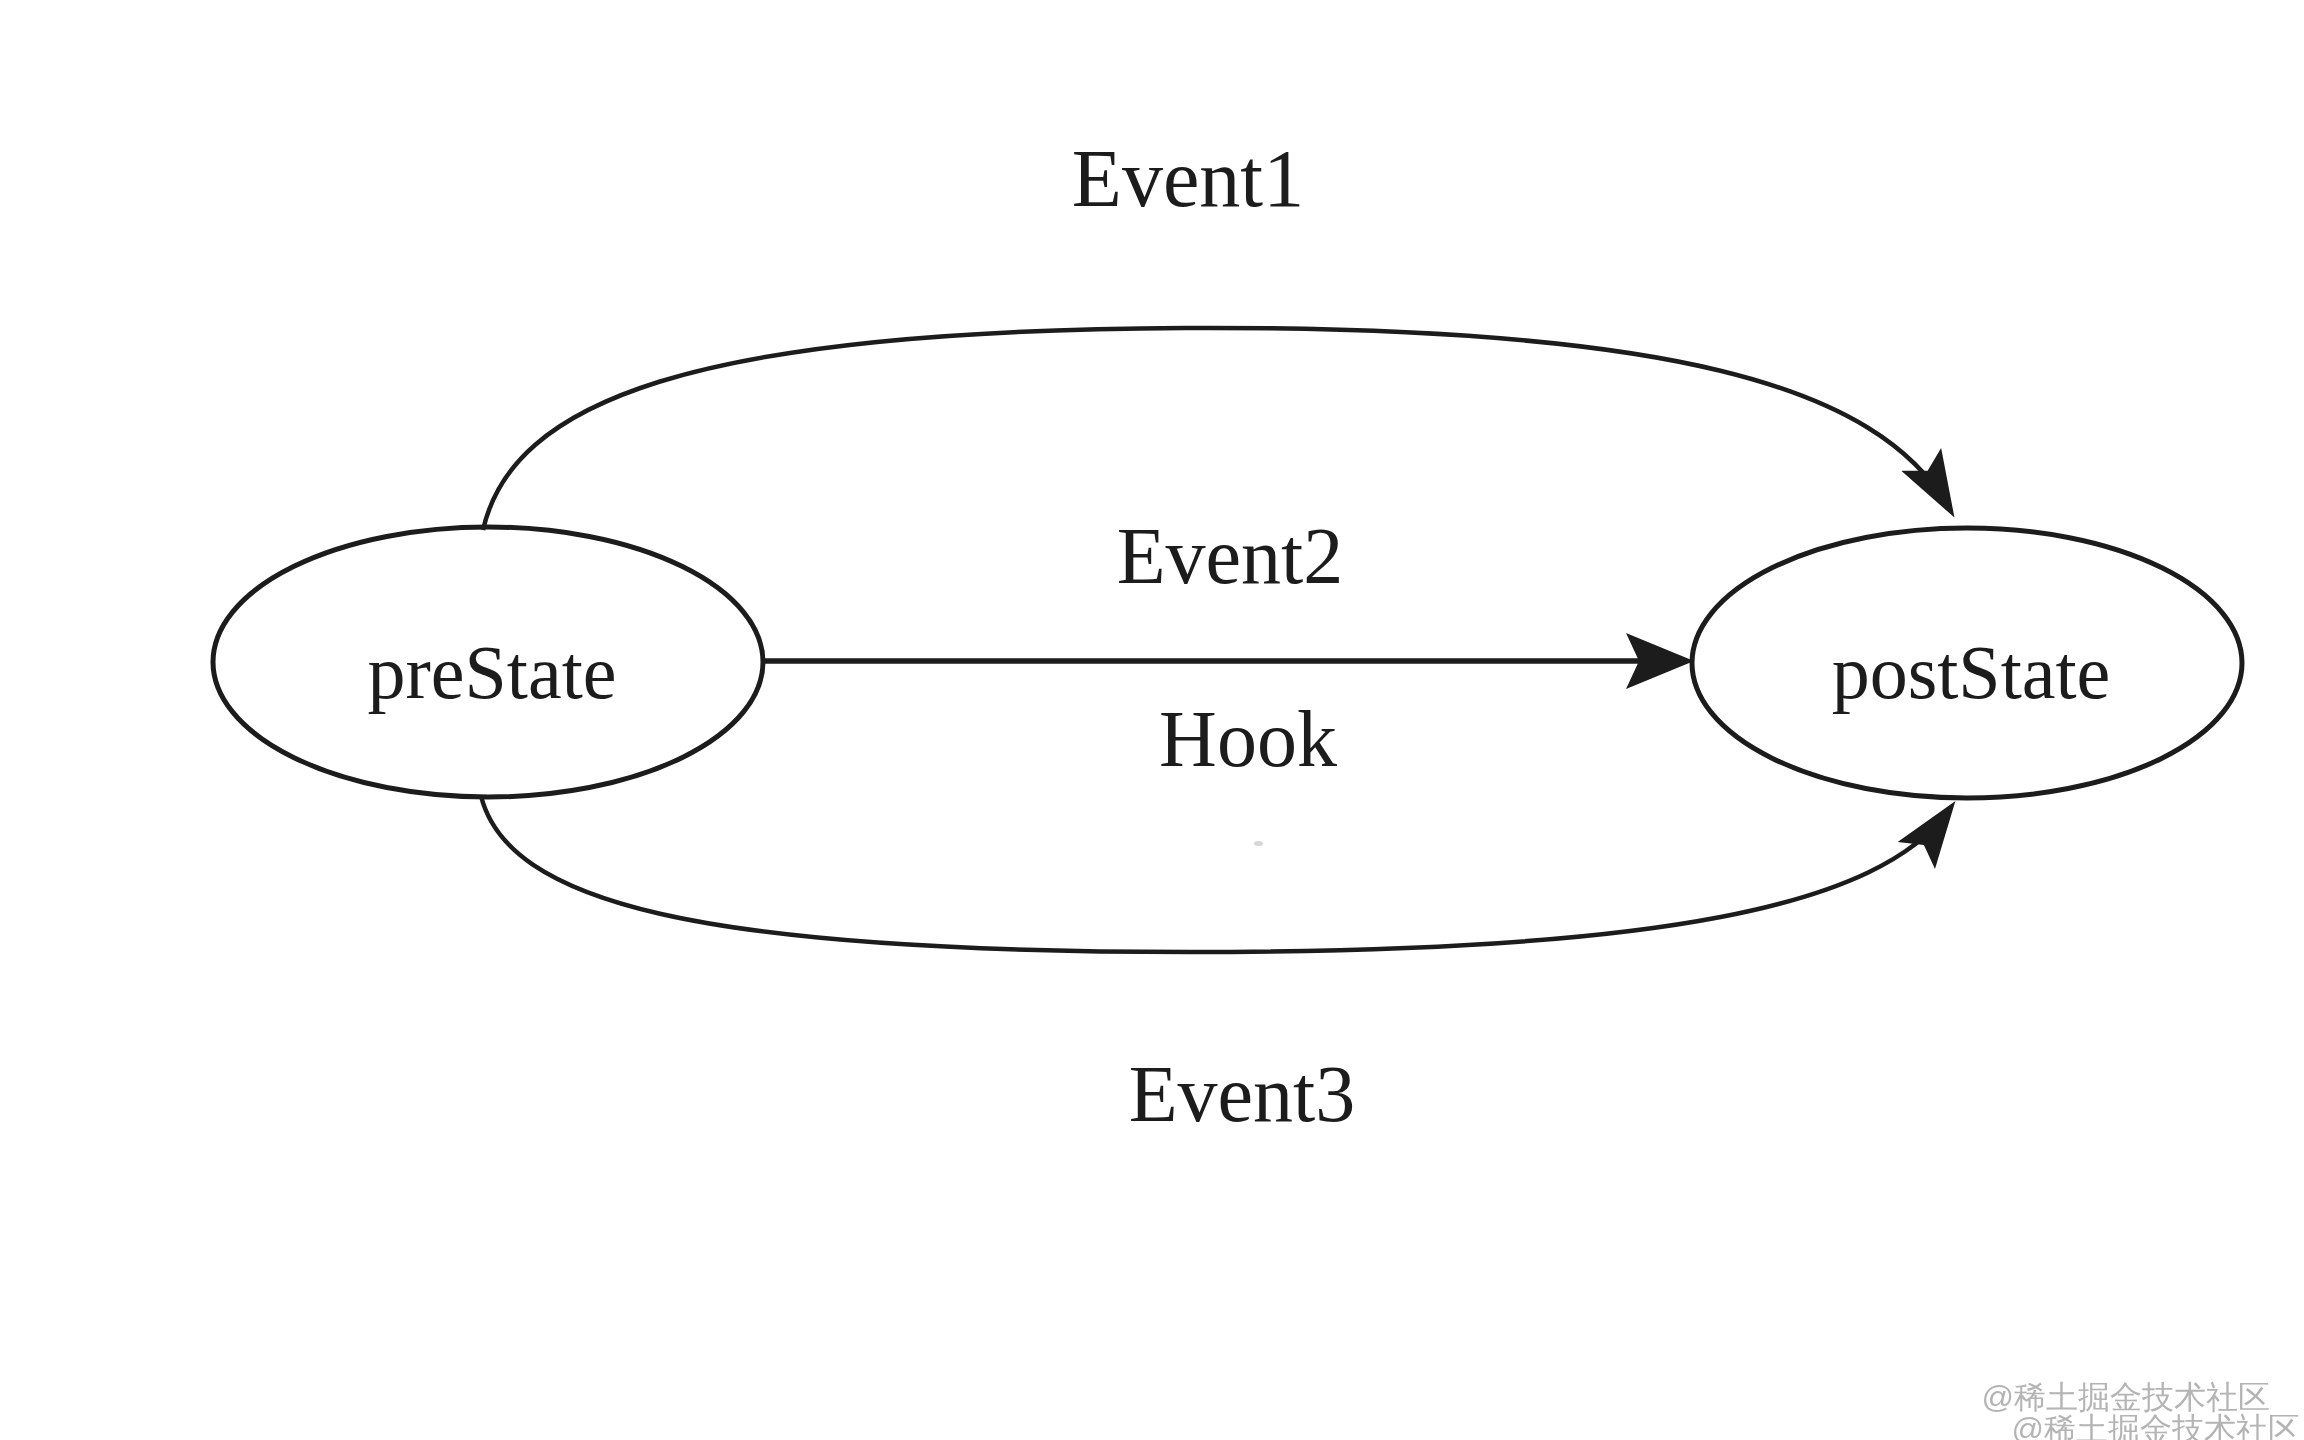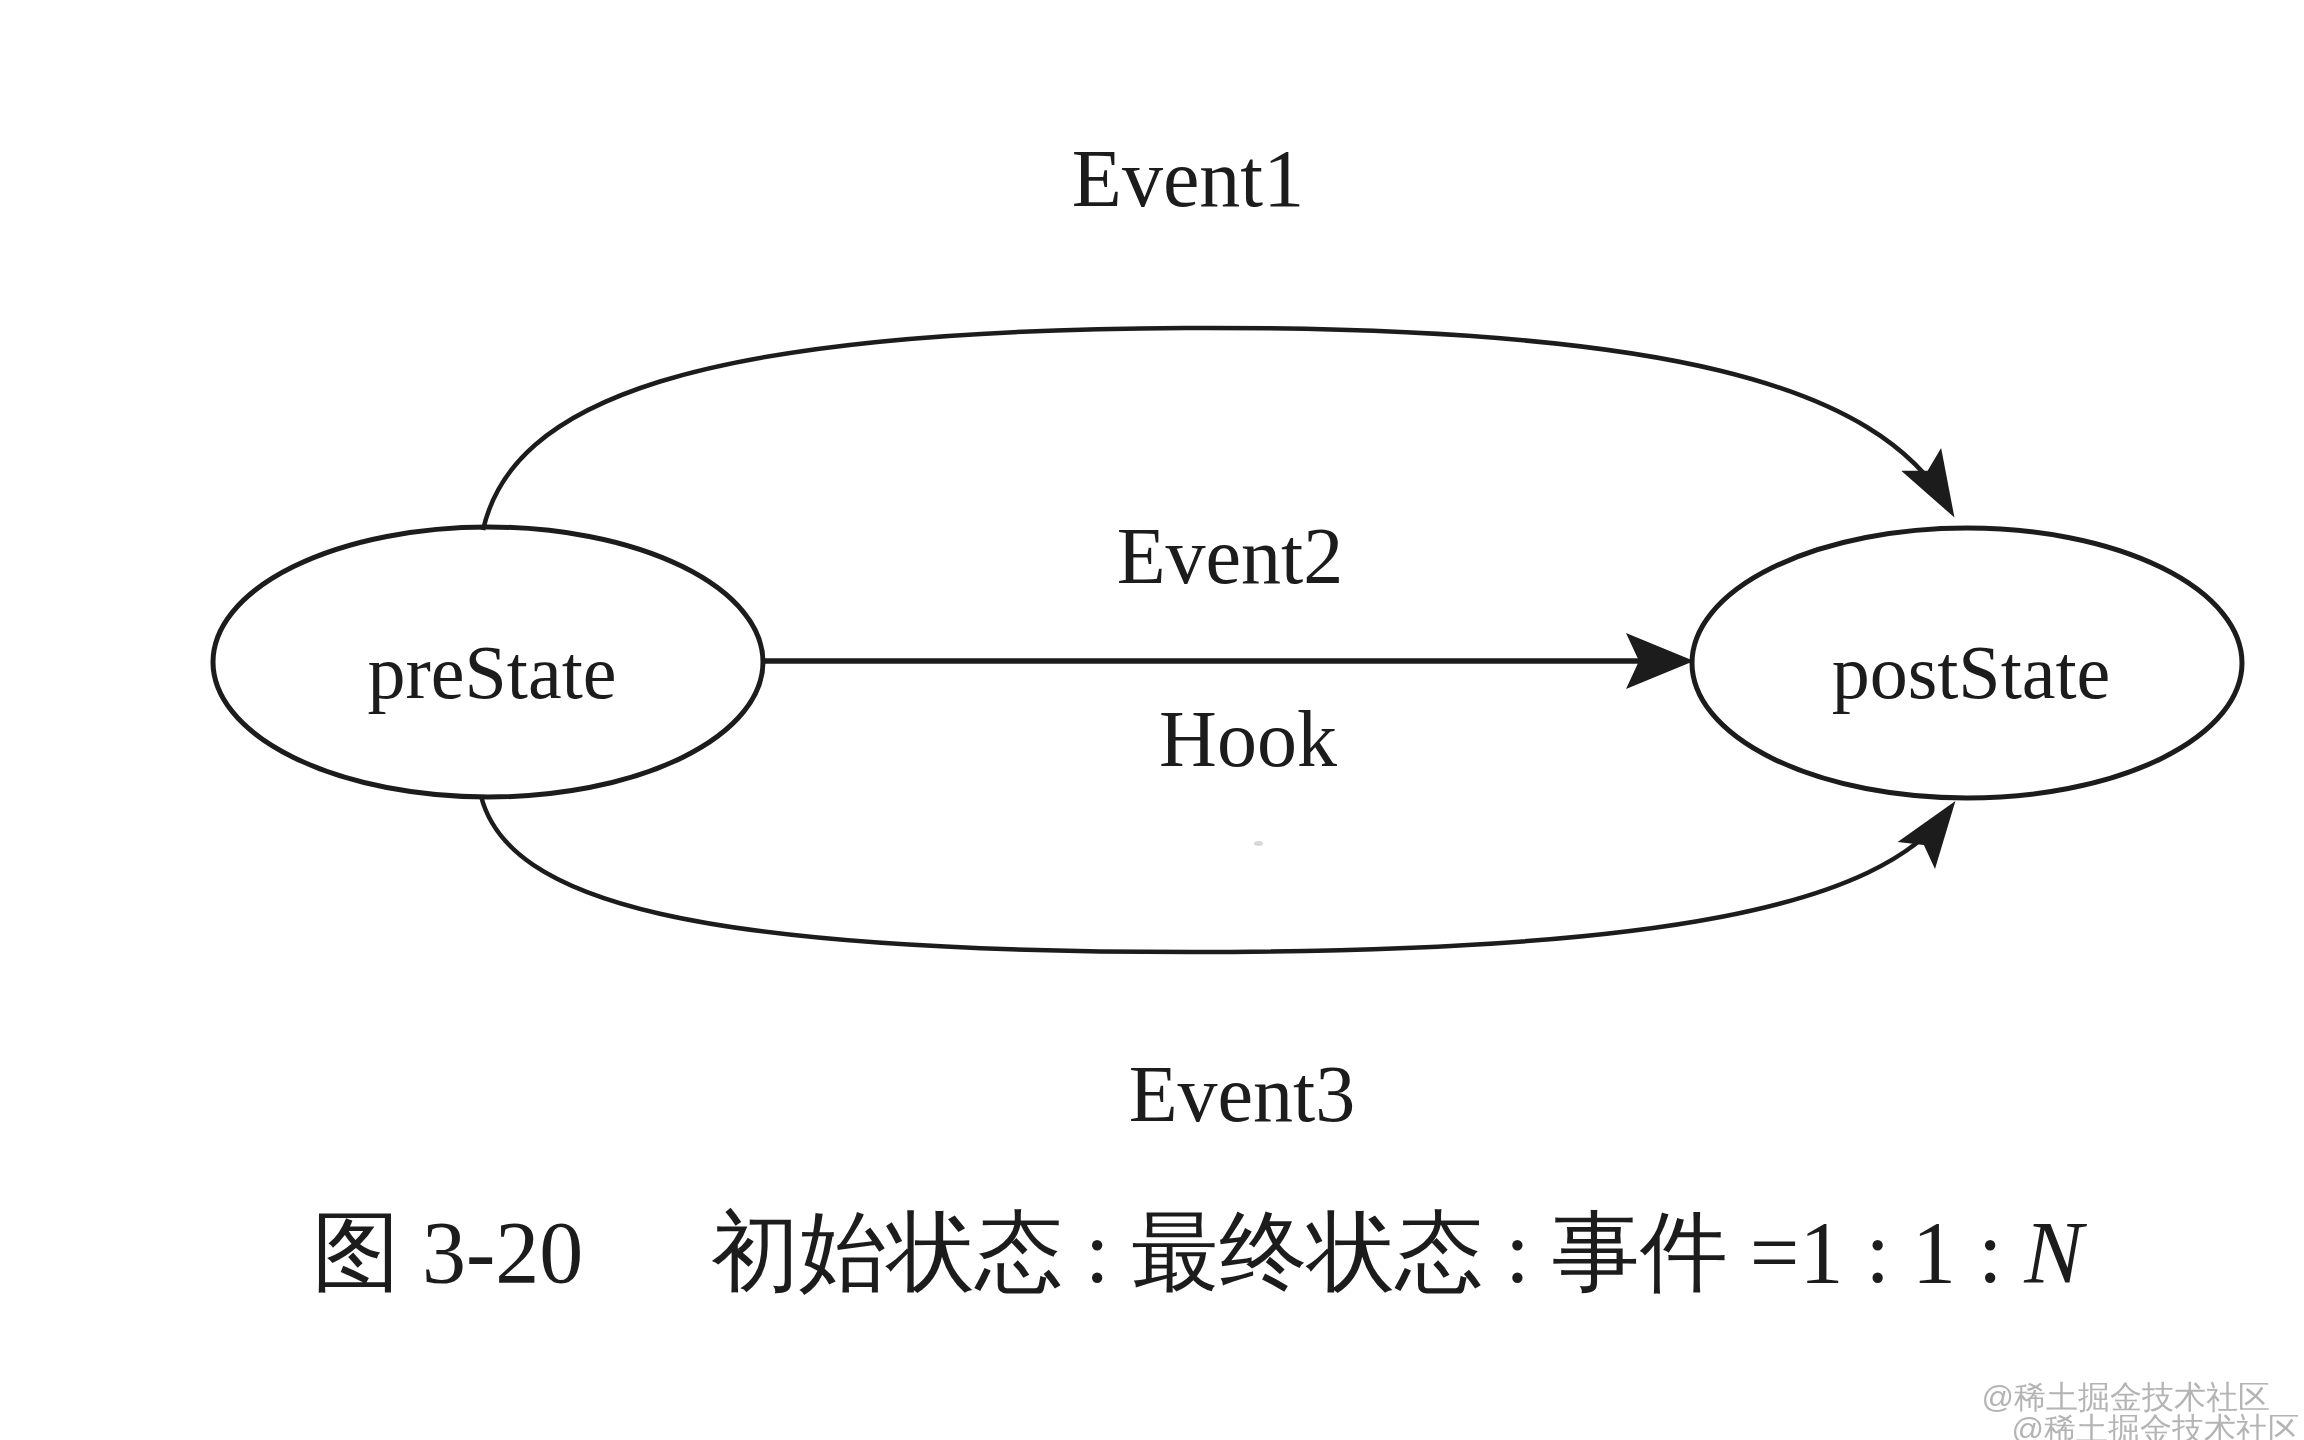--- a/index.html
+++ b/index.html
@@ -99,22 +99,19 @@
 
     <text class="svg-label" x="1188" y="206" font-size="82">Event1</text>
     <text class="svg-label" x="1230" y="583" font-size="80">Event2</text>
     <text class="svg-label" x="1248" y="766" font-size="80">Hook</text>
     <text class="svg-label" x="1242" y="1121" font-size="80">Event3</text>
 
     <text class="svg-label" x="492" y="698" font-size="76">preState</text>
     <text class="svg-label" x="1971" y="698" font-size="76">postState</text>
   </svg>
 
-  <div class="caption">
-    <span class="cap-fig">图 3-20</span><span class="cap-text">初始状态 : 最终状态 : 事件 =1 : 1 : </span><span class="cap-n">N</span>
-  </div>
 
   <div class="watermark line1">@稀土掘金技术社区</div>
   <div class="watermark line2">@稀土掘金技术社区</div>
 
   <div class="speck"></div>
 
 </div>
 
 </body></html>

